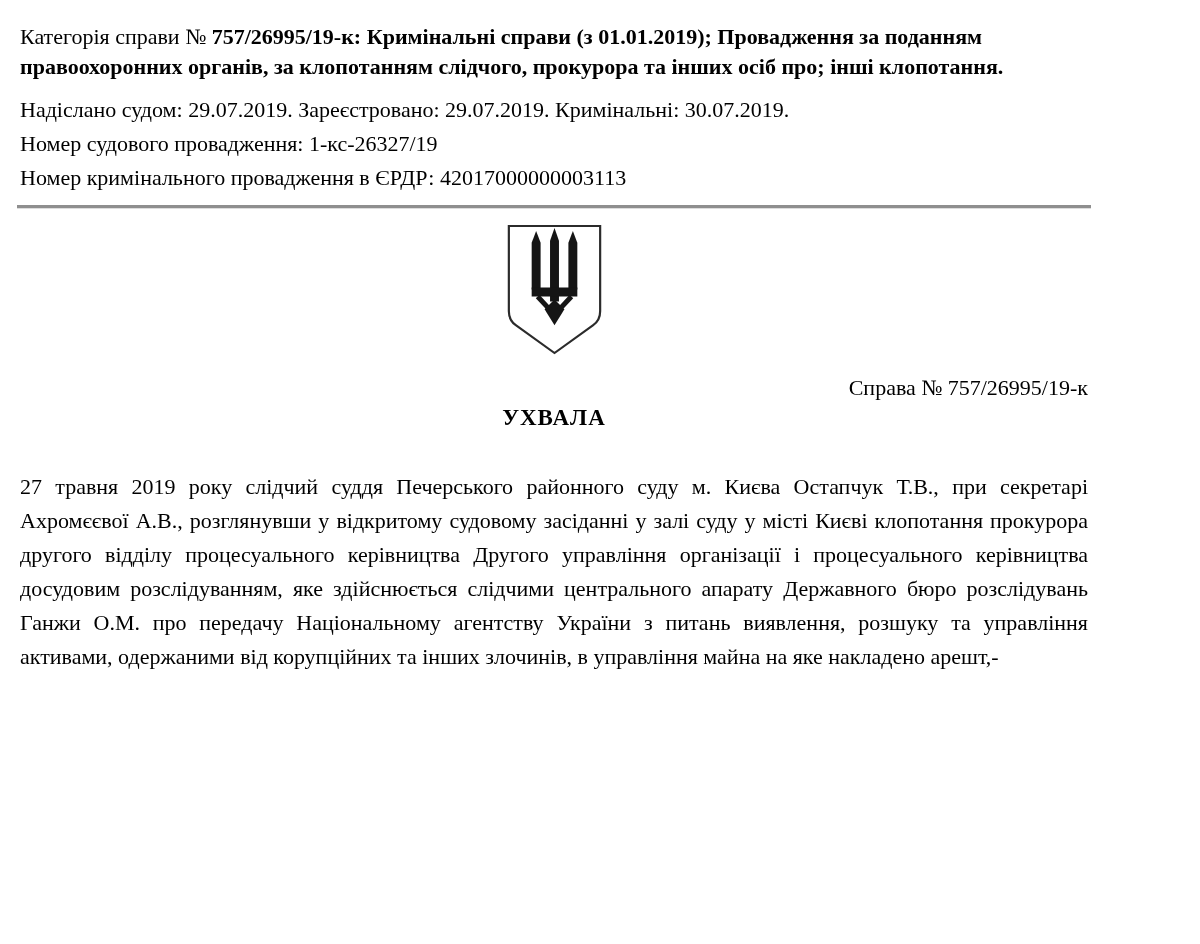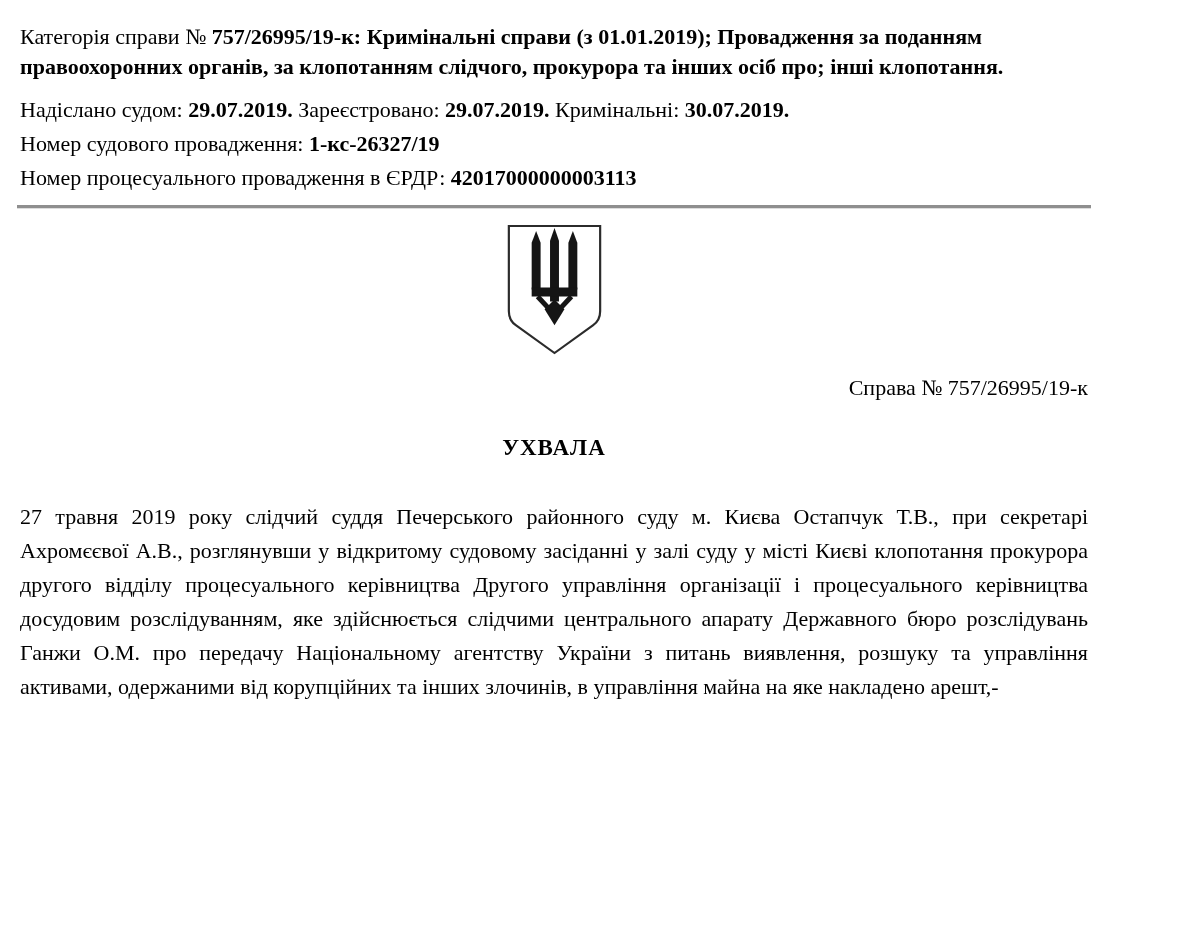--- a/index.html
+++ b/index.html
@@ -30,21 +30,21 @@
   }
   .category .label { font-weight: normal; }
 
   
   .meta {
     margin: 11px 0 0 0;
     font-size: 22px;
     line-height: 34px;
   }
   .meta div { margin: 0; }
-  .meta b { font-weight: bold; }
+  .meta b { font-weight: normal; }
 
   
   hr.separator {
     margin: 10px -3px 0 -3px;
     border: none;
     height: 3px;
     background: #8f8f8f;
     border-bottom: 1px solid #dddddd;
   }
 
@@ -67,21 +67,20 @@
   
   .case-number {
     margin-top: 18px;
     text-align: right;
     font-size: 22px;
     line-height: 30px;
   }
 
   
   .doc-title {
-    margin-top: 30px;
     text-align: center;
     font-weight: bold;
     font-size: 23px;
     line-height: 30px;
     letter-spacing: 1px;
   }
   .doc-subtitle {
     margin-top: 25px;
     text-align: center;
     font-weight: bold;
@@ -105,21 +104,21 @@
 <div class="page">
 
   <p class="category"><span class="label">Категорія справи № </span><span>757/26995/19-к:</span>
     <span>Кримінальні справи (з 01.01.2019); Провадження за поданням правоохоронних органів, за клопотанням слідчого, прокурора та інших осіб про; інші клопотання.</span></p>
 
   <div class="meta">
     <div><span>Надіслано судом: </span><b>29.07.2019.</b>
       <span>Зареєстровано: </span><b>29.07.2019.</b>
       <span>Кримінальні: </span><b>30.07.2019.</b></div>
     <div><span>Номер судового провадження: </span><b>1-кс-26327/19</b></div>
-    <div><span>Номер процесуального провадження в ЄРДР: </span><b>42017000000003113</b></div>
+    <div><span>Номер кримінального провадження в ЄРДР: </span><b>42017000000003113</b></div>
   </div>
 
   <hr class="separator">
 
   <div class="emblem-wrap">
     <svg width="99" height="131" viewBox="0 0 96 132" aria-hidden="true">
 
       <path d="M2 2 H94 V88 Q94 97 87 102 L48 130 L9 102 Q2 97 2 88 Z" fill="#ffffff" stroke="#2b2b2b" stroke-width="2.2"></path>
       <g fill="#151515" stroke="none">
 

